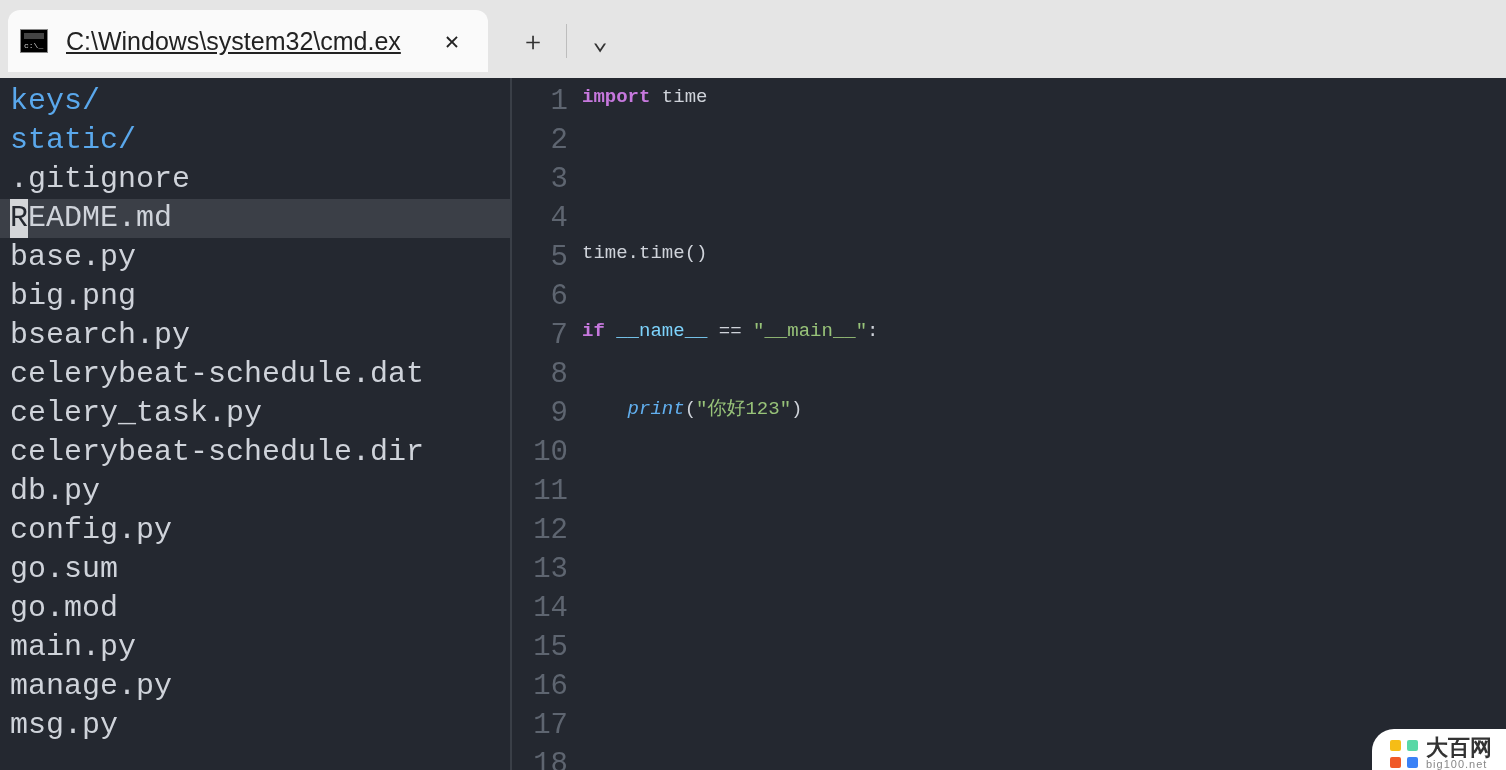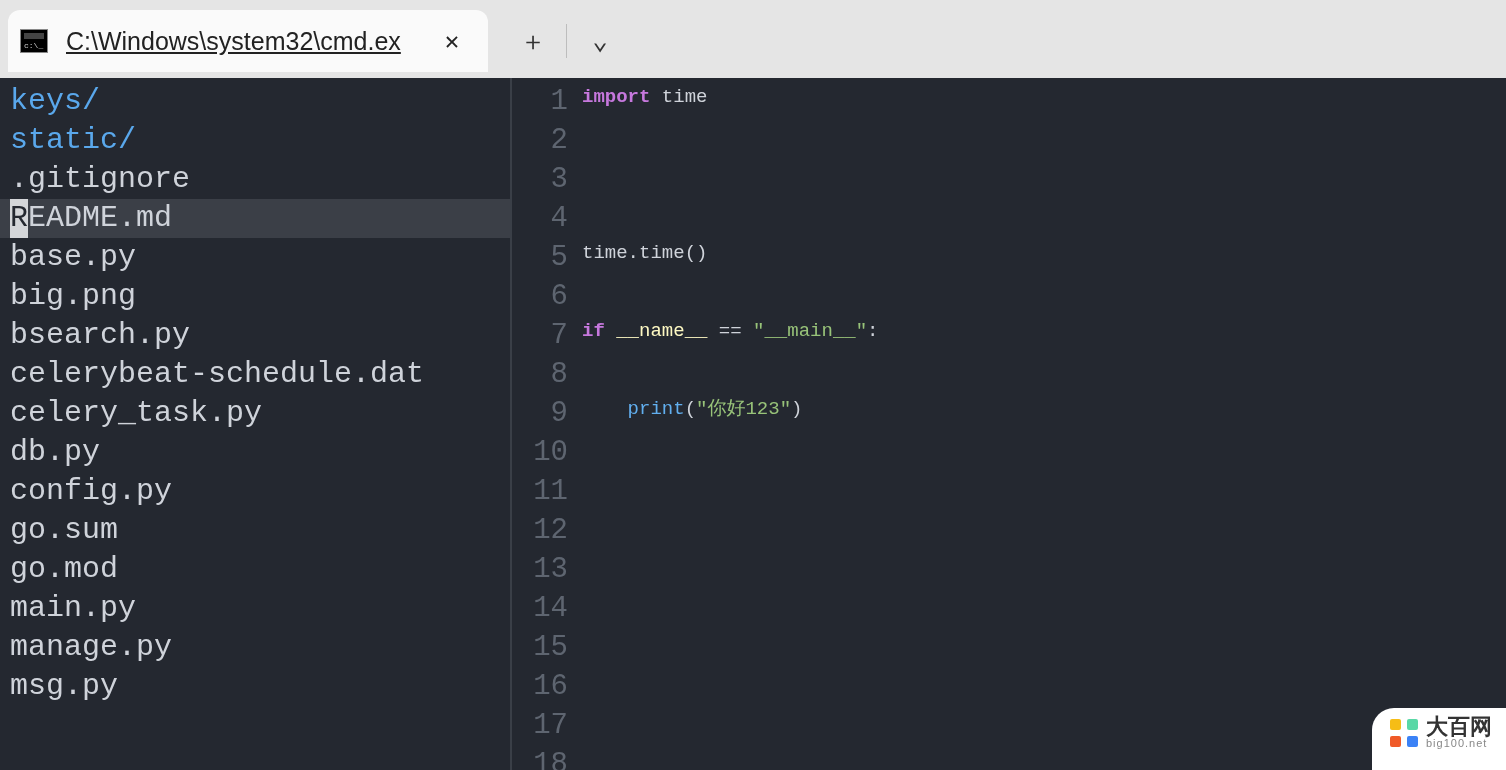--- a/index.html
+++ b/index.html
@@ -157,32 +157,32 @@
     flex: 1;
     font-size: 19px;
     line-height: 39px;
     color: #cfd3da;
   }
   .code-line { white-space: pre; }
 
   .tok-keyword { color: #c678dd; font-weight: bold; }
   .tok-ident   { color: #cfd3da; }
   .tok-punc    { color: #cfd3da; }
-  .tok-dunder  { color: #fef9c3; }
+  .tok-dunder  { color: #7dd3fc; }
   .tok-string  { color: #98c379; }
-  .tok-func    { color: #61afef; }
+  .tok-func    { color: #61afef; font-style: italic; }
 
   
   .watermark {
     position: absolute;
     right: 0;
     bottom: 0;
     background: #fff;
     border-top-left-radius: 22px;
-    padding: 8px 14px 21px 18px;
+    padding: 8px 14px 0 18px;
     display: flex;
     align-items: center;
     font-family: "Microsoft YaHei", sans-serif;
   }
   .wm-logo {
     width: 28px; height: 28px;
     position: relative;
     margin-right: 8px;
   }
   .wm-logo span { position: absolute; width: 11px; height: 11px; border-radius: 2px; }
@@ -218,20 +218,21 @@
     <div class="file-tree-list" id="file-tree-list">
         <div class="file-item dir">keys/</div>
         <div class="file-item dir">static/</div>
         <div class="file-item">.gitignore</div>
         <div class="file-item selected"><span class="cursor-block">R</span>EADME.md</div>
         <div class="file-item">base.py</div>
         <div class="file-item">big.png</div>
         <div class="file-item">bsearch.py</div>
         <div class="file-item">celerybeat-schedule.dat</div>
         <div class="file-item">celery_task.py</div>
+        <div class="file-item">celerybeat-schedule.dir</div>
         <div class="file-item">db.py</div>
         <div class="file-item">config.py</div>
         <div class="file-item">go.sum</div>
         <div class="file-item">go.mod</div>
         <div class="file-item">main.py</div>
         <div class="file-item">manage.py</div>
         <div class="file-item">msg.py</div>
       </div>
   </div>
 

